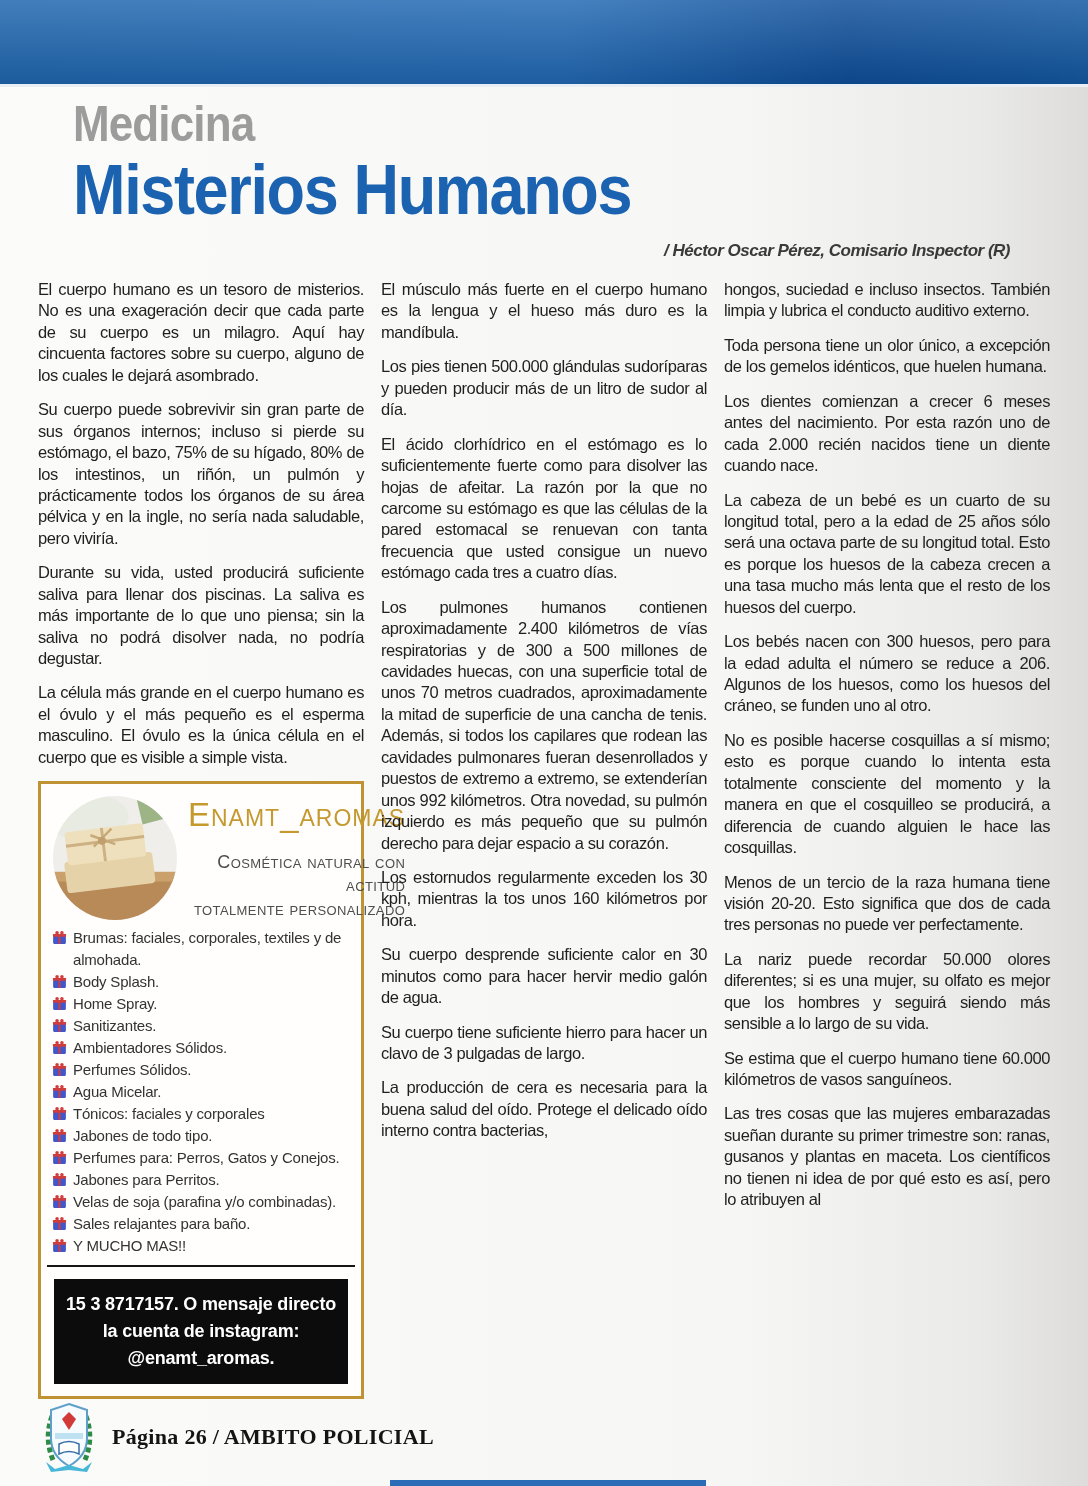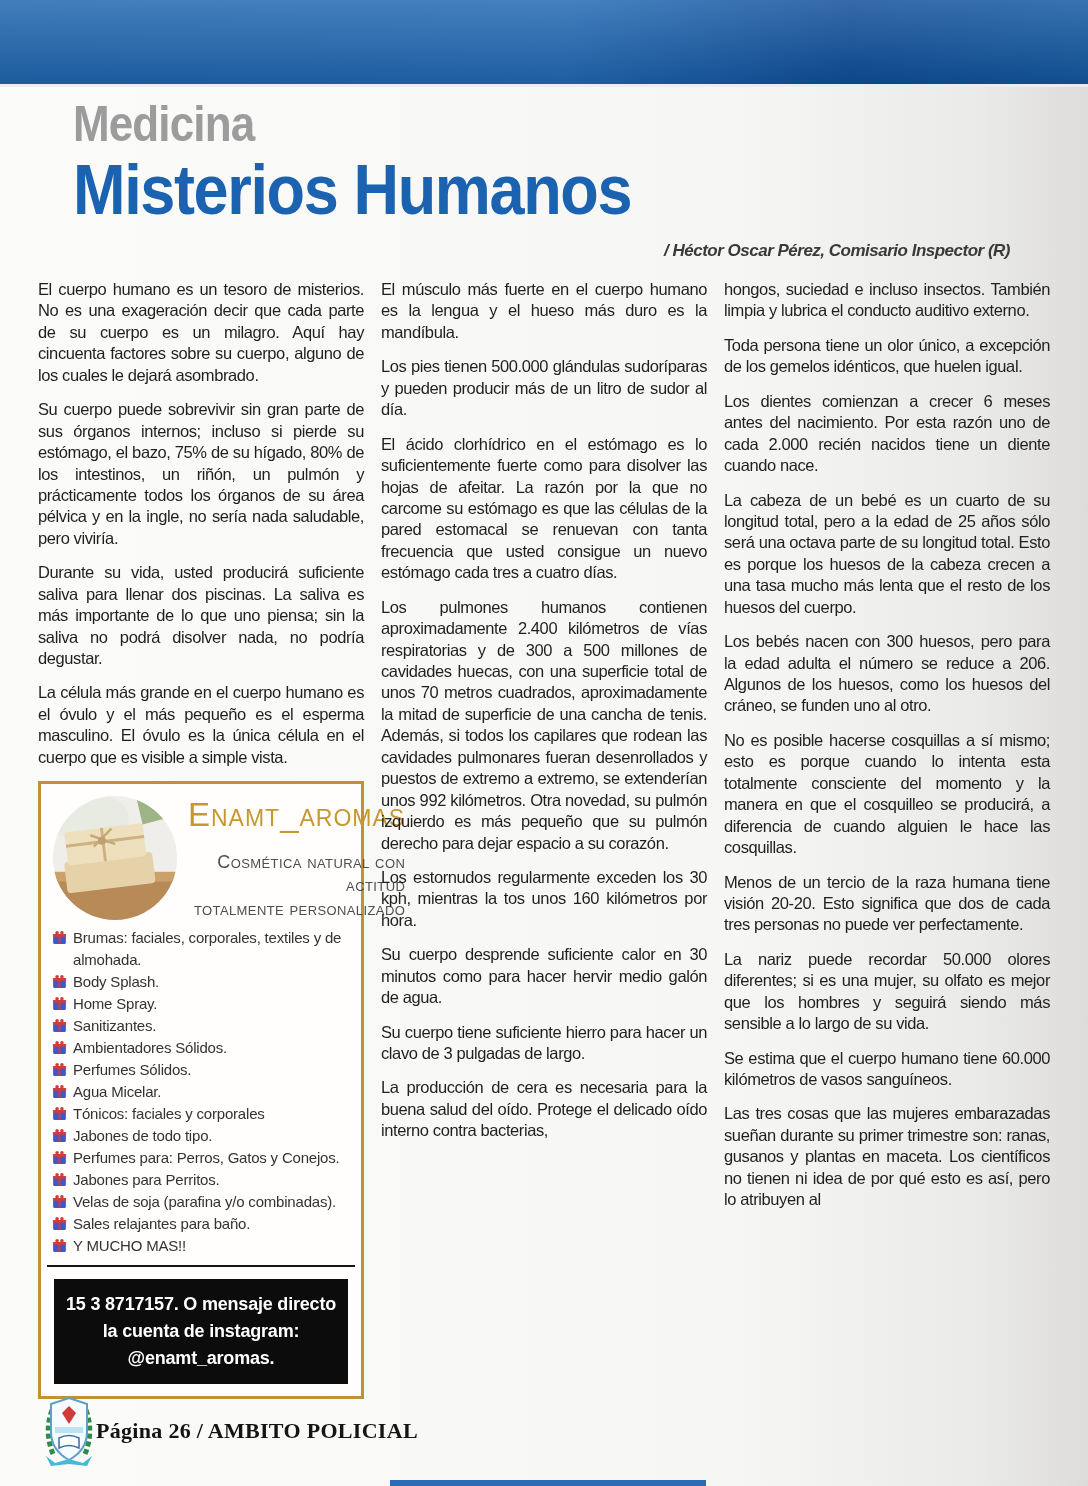--- a/index.html
+++ b/index.html
@@ -39,21 +39,21 @@
   .ad-brand{font-variant:small-caps;font-size:33px;color:#c49a2f;letter-spacing:1px;}
   .ad-tagline{margin-top:14px;font-variant:small-caps;font-size:18px;color:#4e4e4e;line-height:1.3;letter-spacing:.4px;}
   .ad-list{list-style:none;margin:4px 0 0;padding:0;}
   .ad-item{display:flex;align-items:flex-start;gap:6px;font-size:15px;letter-spacing:-.2px;color:#333;line-height:22px;text-align:left;}
   .gift{flex:0 0 auto;}
   .gift svg{width:15px;height:15px;margin-top:3px;display:block;}
   .ad-divider{border-top:2.5px solid #151515;margin:8px -5px 0;}
   .ad-contact{margin:12px 2px 0;background:#0c0c0c;color:#fff;text-align:center;
     font-size:18px;font-weight:bold;padding:12px 8px;line-height:1.5;letter-spacing:-.2px;}
   
-  .footer{position:absolute;left:42px;bottom:18px;display:flex;align-items:center;}
+  .footer{position:absolute;left:42px;bottom:12px;display:flex;align-items:center;gap:16px;}
   .crest svg{width:54px;height:74px;display:block;}
   .pageno{font-family:"Liberation Serif",serif;font-weight:bold;font-size:22px;color:#141414;letter-spacing:.3px;}
   .bottom-bar{position:absolute;left:390px;bottom:0;width:316px;height:6px;background:#2a6cb5;}
 </style>
 </head>
 <body>
 
 <div class="page">
 
   <div class="topbar"></div>
@@ -309,21 +309,21 @@
         <p class="para">Los pulmones humanos contienen aproximadamente 2.400 kilómetros de vías respiratorias y de 300 a 500 millones de cavidades huecas, con una superficie total de unos 70 metros cuadrados, aproximadamente la mitad de superficie de una cancha de tenis. Además, si todos los capilares que rodean las cavidades pulmonares fueran desenrollados y puestos de extremo a extremo, se extenderían unos 992 kilómetros. Otra novedad, su pulmón izquierdo es más pequeño que su pulmón derecho para dejar espacio a su corazón.</p>
         <p class="para">Los estornudos regularmente exceden los 30 kph, mientras la tos unos 160 kilómetros por hora.</p>
         <p class="para">Su cuerpo desprende suficiente calor en 30 minutos como para hacer hervir medio galón de agua.</p>
         <p class="para">Su cuerpo tiene suficiente hierro para hacer un clavo de 3 pulgadas de largo.</p>
         <p class="para">La producción de cera es necesaria para la buena salud del oído. Protege el delicado oído interno contra bacterias,</p>
       </div>
 
     <div class="col">
 
     <p class="para">hongos, suciedad e incluso insectos. También limpia y lubrica el conducto auditivo externo.</p>
-        <p class="para">Toda persona tiene un olor único, a excepción de los gemelos idénticos, que huelen igual.</p>
+        <p class="para">Toda persona tiene un olor único, a excepción de los gemelos idénticos, que huelen humana.</p>
         <p class="para">Los dientes comienzan a crecer 6 meses antes del nacimiento. Por esta razón uno de cada 2.000 recién nacidos tiene un diente cuando nace.</p>
         <p class="para">La cabeza de un bebé es un cuarto de su longitud total, pero a la edad de 25 años sólo será una octava parte de su longitud total. Esto es porque los huesos de la cabeza crecen a una tasa mucho más lenta que el resto de los huesos del cuerpo.</p>
         <p class="para">Los bebés nacen con 300 huesos, pero para la edad adulta el número se reduce a 206. Algunos de los huesos, como los huesos del cráneo, se funden uno al otro.</p>
         <p class="para">No es posible hacerse cosquillas a sí mismo; esto es porque cuando lo intenta esta totalmente consciente del momento y la manera en que el cosquilleo se producirá, a diferencia de cuando alguien le hace las cosquillas.</p>
         <p class="para">Menos de un tercio de la raza humana tiene visión 20-20. Esto significa que dos de cada tres personas no puede ver perfectamente.</p>
         <p class="para">La nariz puede recordar 50.000 olores diferentes; si es una mujer, su olfato es mejor que los hombres y seguirá siendo más sensible a lo largo de su vida.</p>
         <p class="para">Se estima que el cuerpo humano tiene 60.000 kilómetros de vasos sanguíneos.</p>
         <p class="para">Las tres cosas que las mujeres embarazadas sueñan durante su primer trimestre son: ranas, gusanos y plantas en maceta. Los científicos no tienen ni idea de por qué esto es así, pero lo atribuyen al</p>
       </div>
 

